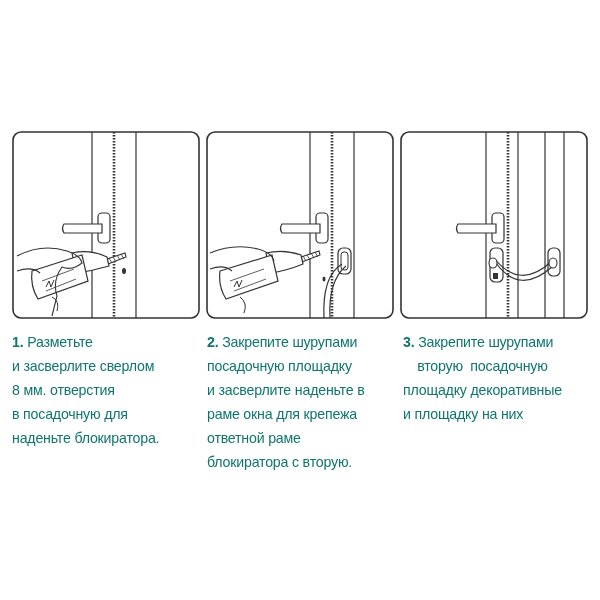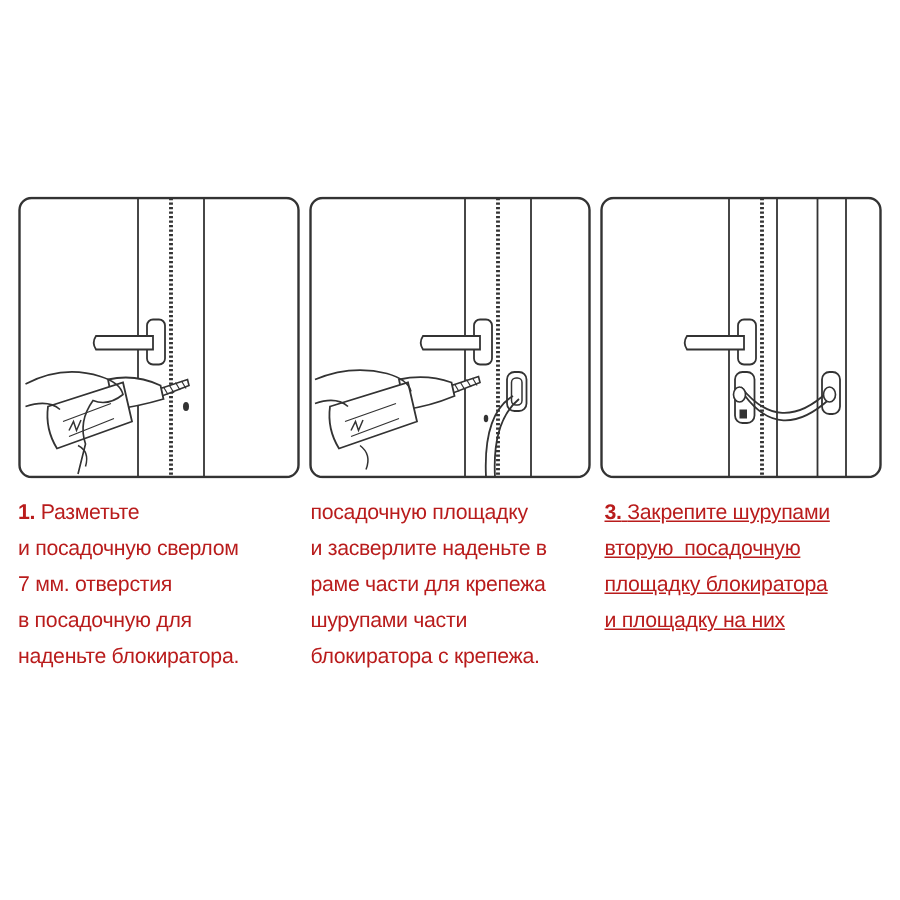--- a/index.html
+++ b/index.html
@@ -1,19 +1,19 @@
 <!DOCTYPE html>
 <html><head>
 <meta charset="utf-8">
 <style>
   html, body { margin:0; padding:0; background:#ffffff; }
   body { width:600px; height:600px; position:relative; overflow:hidden; font-family:"Liberation Sans", sans-serif; color:#2b2b2b; }
   .panel { position:absolute; top:131px; width:188px; height:188px; }
   .panel svg { width:100%; height:100%; display:block; }
-  .step { position:absolute; top:330px; font-family:"Liberation Sans", sans-serif; font-size:14.2px; line-height:24px; color:#b91c1c; letter-spacing:-0.2px; }
+  .step { position:absolute; top:330px; font-family:"Liberation Sans", sans-serif; font-size:14.2px; line-height:24px; color:#0f766e; letter-spacing:-0.2px; }
   .step .num { font-weight:bold; }
   .step .line { display:block; white-space:nowrap; }
 </style>
 </head>
 <body>
 
 <div class="panel" style="left:12px;">
   <svg viewBox="0 0 188 188">
     <rect x="1" y="1" width="186" height="186" rx="8" fill="#fff" stroke="#333" stroke-width="1.6"></rect>
     <line x1="80" y1="1" x2="80" y2="187" stroke="#333" stroke-width="1.2"></line>
@@ -81,32 +81,33 @@
     <rect x="148" y="117" width="12" height="28" rx="5" fill="#fff" stroke="#333" stroke-width="1.2"></rect>
 
     <path d="M94 127 Q120 160 152 130 M96 132 Q120 165 153 135" fill="none" stroke="#333" stroke-width="1.2"></path>
     <ellipse cx="93" cy="132" rx="4" ry="5" fill="#fff" stroke="#333" stroke-width="1.1"></ellipse>
     <ellipse cx="153" cy="132" rx="4" ry="5" fill="#fff" stroke="#333" stroke-width="1.1"></ellipse>
   </svg>
 </div>
 
 <div class="step" style="left:12px;">
   <span class="line"><span class="num">1.</span> <span>Разметьте</span></span>
-  <span class="line">и посадочную сверлом</span>
-  <span class="line">7 мм. отверстия</span>
+  <span class="line">и засверлите сверлом</span>
+  <span class="line">8 мм. отверстия</span>
   <span class="line">в посадочную для</span>
   <span class="line">наденьте блокиратора.</span>
 </div>
 
 <div class="step" style="left:207px;">
+  <span class="line"><span class="num">2.</span> <span>Закрепите шурупами</span></span>
   <span class="line">посадочную площадку</span>
   <span class="line">и засверлите наденьте в</span>
-  <span class="line">раме части для крепежа</span>
-  <span class="line">шурупами части</span>
-  <span class="line">блокиратора с крепежа.</span>
+  <span class="line">раме окна для крепежа</span>
+  <span class="line">ответной раме</span>
+  <span class="line">блокиратора с вторую.</span>
 </div>
 
-<div class="step" style="left:403px;text-decoration:underline;">
+<div class="step" style="left:403px;">
   <span class="line"><span class="num">3.</span> <span>Закрепите шурупами</span></span>
-  <span class="line" style="white-space:pre;">вторую  посадочную</span>
-  <span class="line">площадку блокиратора</span>
+  <span class="line" style="white-space:pre;text-align:center;">вторую  посадочную</span>
+  <span class="line">площадку декоративные</span>
   <span class="line">и площадку на них</span>
 </div>
 
 </body></html>

